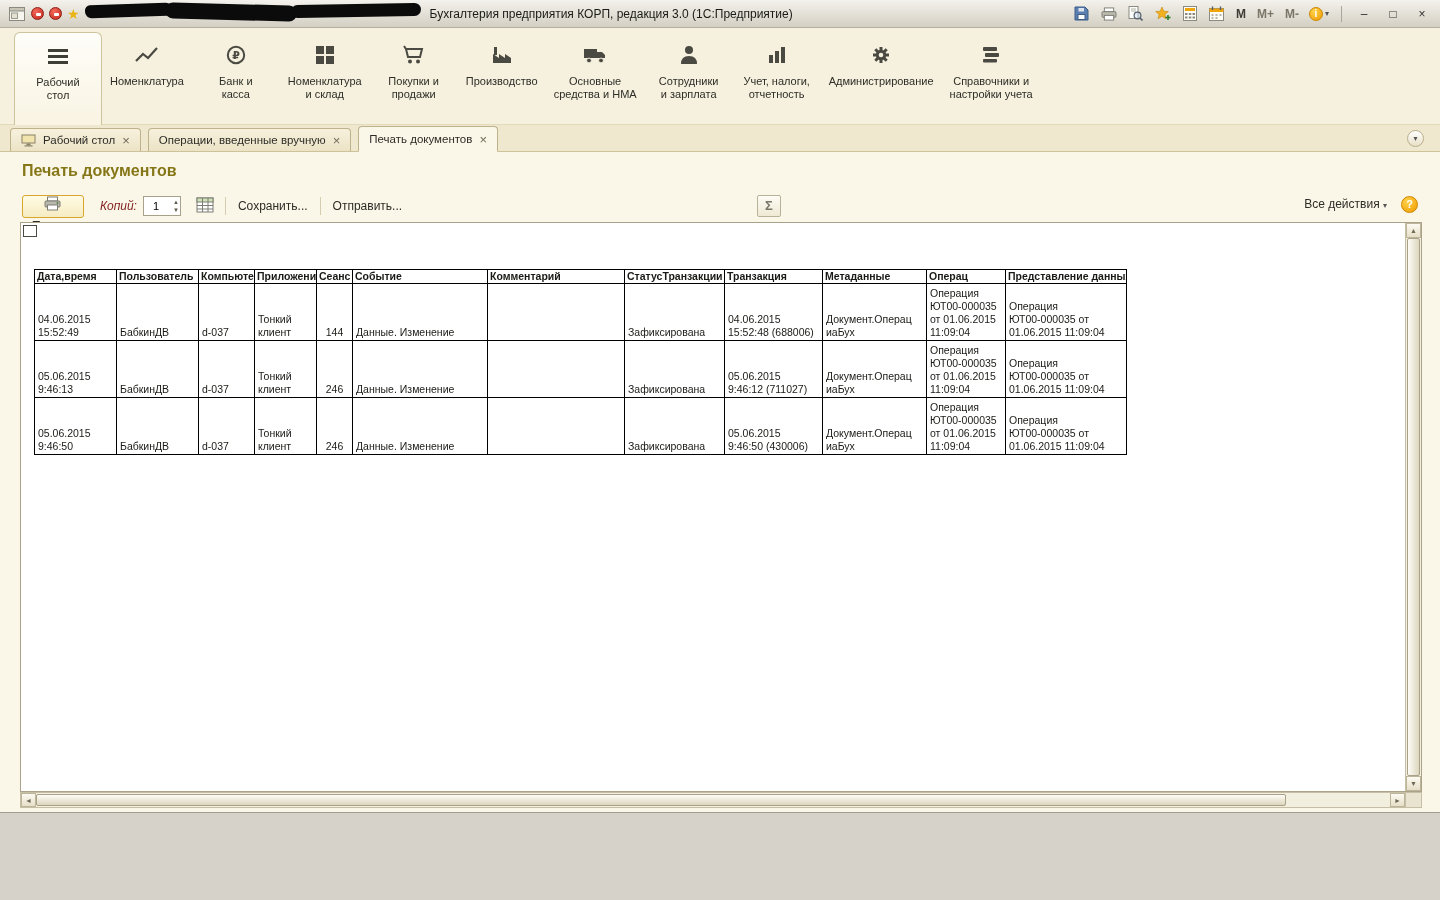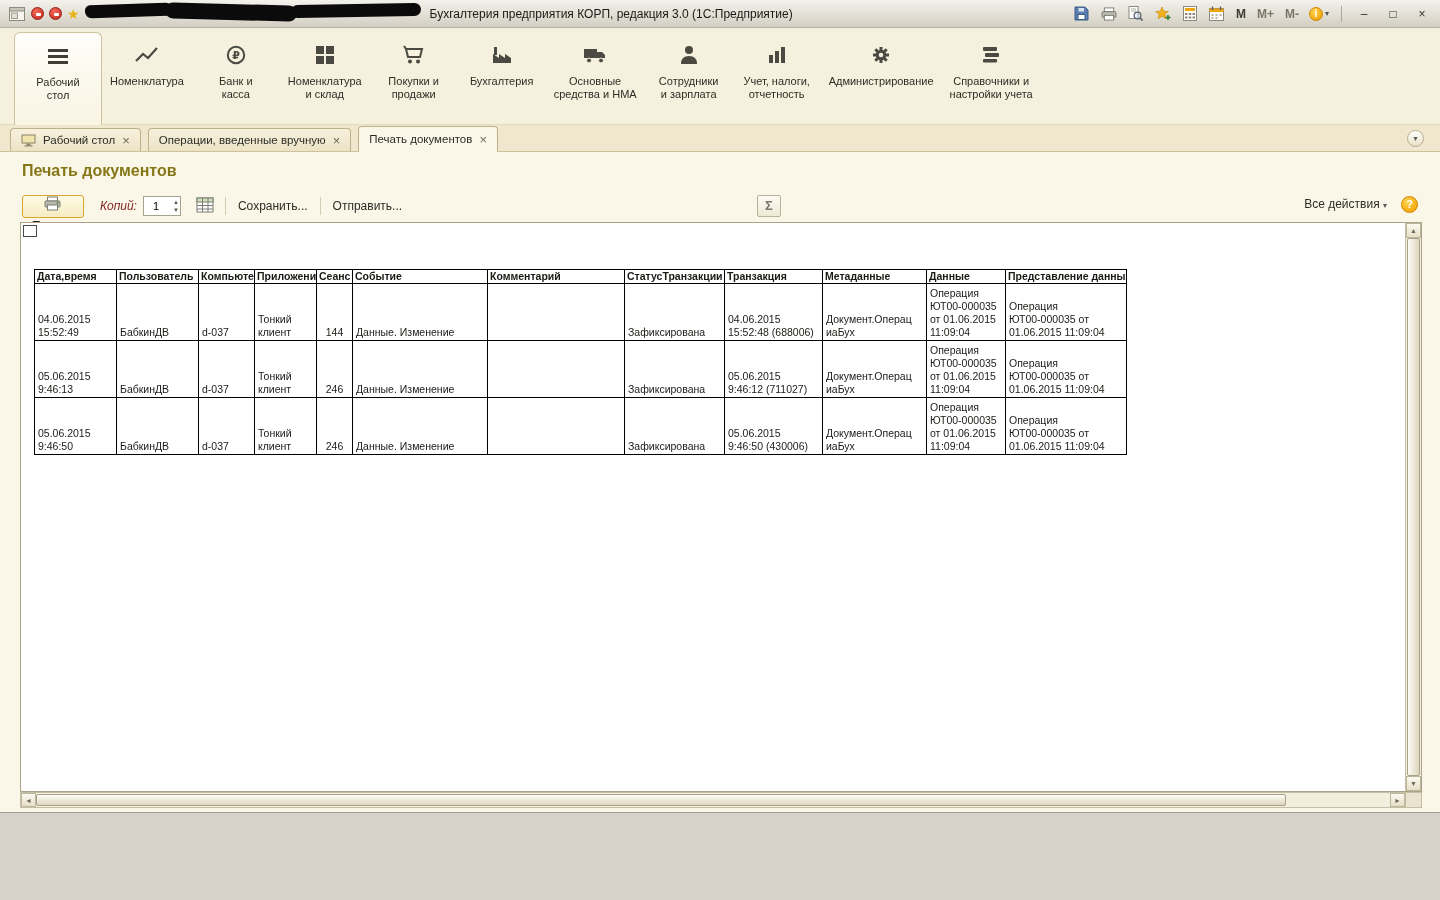--- a/index.html
+++ b/index.html
@@ -256,21 +256,21 @@
     <span class="label">Покупки и
 продажи</span>
   </div>
   <div class="section">
     <span class="icon">
       <svg width="22" height="20" viewBox="0 0 22 20">
           <path d="M2 18 L2 9 L8 13 L8 9 L14 13 L14 9 L20 13 L20 18 Z" fill="#4a4a42"></path>
           <rect x="3" y="2" width="3" height="8" fill="#4a4a42"></rect>
         </svg>
     </span>
-    <span class="label">Бухгалтерия</span>
+    <span class="label">Производство</span>
   </div>
   <div class="section">
     <span class="icon">
       <svg width="24" height="18" viewBox="0 0 24 18">
           <rect x="1" y="3" width="13" height="9" fill="#4a4a42"></rect>
           <path d="M14 6 L19 6 L22 9 L22 12 L14 12 Z" fill="#4a4a42"></path>
           <circle cx="6" cy="14.5" r="2.4" fill="#4a4a42" stroke="#f6f1de" stroke-width="1"></circle>
           <circle cx="18" cy="14.5" r="2.4" fill="#4a4a42" stroke="#f6f1de" stroke-width="1"></circle>
         </svg>
     </span>
@@ -427,21 +427,21 @@
           <th>Дата,время</th>
           <th>Пользователь</th>
           <th>Компьютер</th>
           <th>Приложение</th>
           <th>Сеанс</th>
           <th>Событие</th>
           <th>Комментарий</th>
           <th>СтатусТранзакции</th>
           <th>Транзакция</th>
           <th>Метаданные</th>
-          <th>Данные</th>
+          <th>Операц</th>
           <th>Представление данных</th>
         </tr>
       </thead>
       <tbody>
         <tr>
           <td>04.06.2015
 15:52:49</td>
           <td>БабкинДВ</td>
           <td>d-037</td>
           <td>Тонкий

